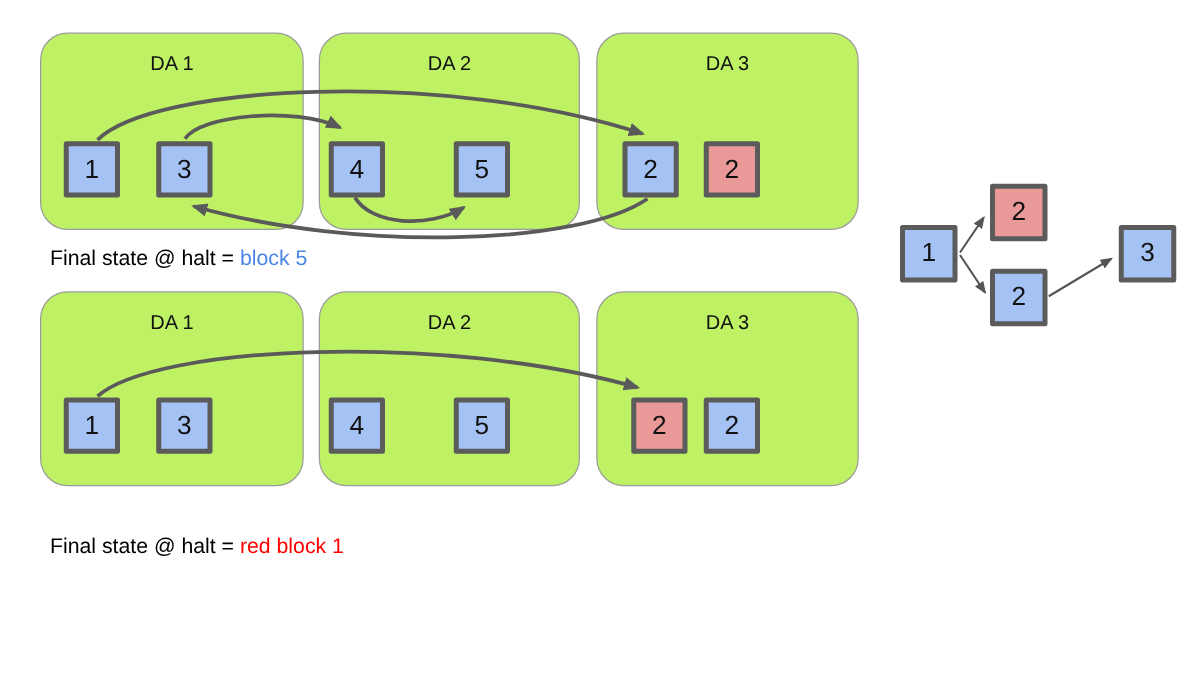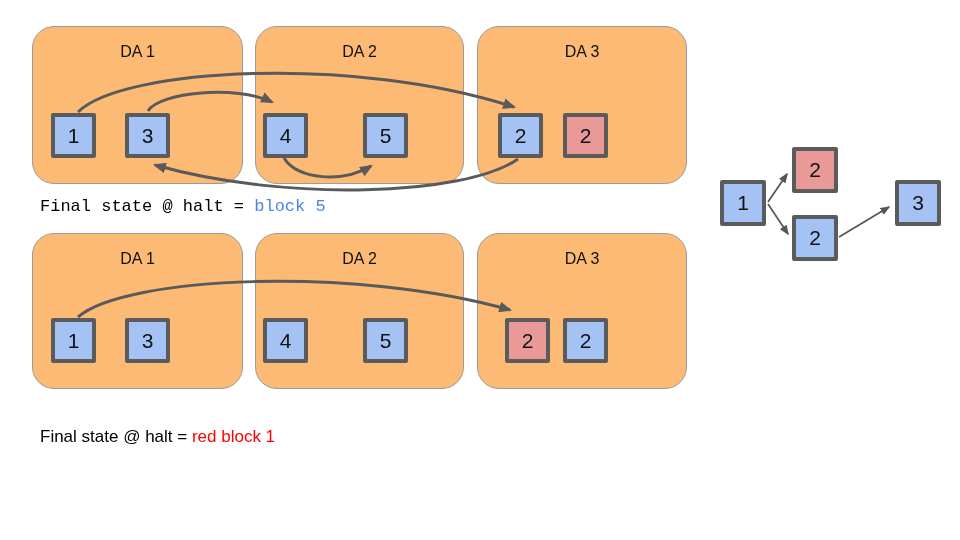--- a/index.html
+++ b/index.html
@@ -1,21 +1,21 @@
 <!DOCTYPE html>
 <html><head>
 <meta charset="utf-8">
 <style>
   html,body { margin:0; padding:0; background:#ffffff; }
   body { width:960px; height:540px; font-family:"Liberation Sans", sans-serif; }
   .stage { position:relative; width:960px; height:540px; overflow:hidden; background:#ffffff; }
 
   .panel {
     position:absolute;
-    background:#fdba74;
+    background:#bef264;
     border:1.3px solid #9b9b9b;
     border-radius:22px;
     box-sizing:border-box;
   }
   .panel-title {
     position:absolute; top:16px; left:0; right:0;
     text-align:center; font-size:16px; color:#111;
   }
 
   .block {
@@ -60,21 +60,21 @@
     <div class="panel-title">DA 3</div>
   </div>
 
   <div class="block blue" style="left:51px;  top:113px;">1</div>
   <div class="block blue" style="left:125px; top:113px;">3</div>
   <div class="block blue" style="left:263px; top:113px;">4</div>
   <div class="block blue" style="left:363px; top:113px;">5</div>
   <div class="block blue" style="left:498px; top:113px;">2</div>
   <div class="block red" style="left:563px; top:113px;">2</div>
 
-  <div class="caption" style="top:197px;font-family:Liberation Mono, monospace;"><span>Final state @ halt = </span><span class="hl-blue">block 5</span></div>
+  <div class="caption" style="top:197px;"><span>Final state @ halt = </span><span class="hl-blue">block 5</span></div>
 
   <div class="panel" style="left:32px; top:233px; width:211px; height:156px;">
     <div class="panel-title">DA 1</div>
   </div>
   <div class="panel" style="left:255px; top:233px; width:209px; height:156px;">
     <div class="panel-title">DA 2</div>
   </div>
   <div class="panel" style="left:477px; top:233px; width:210px; height:156px;">
     <div class="panel-title">DA 3</div>
   </div>

